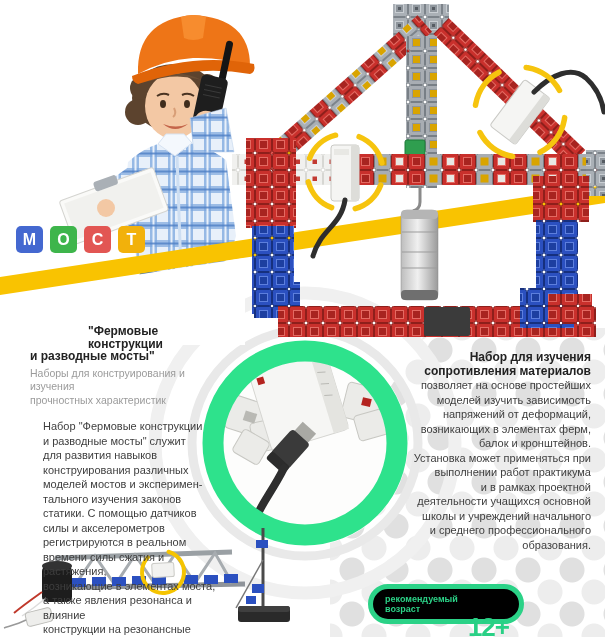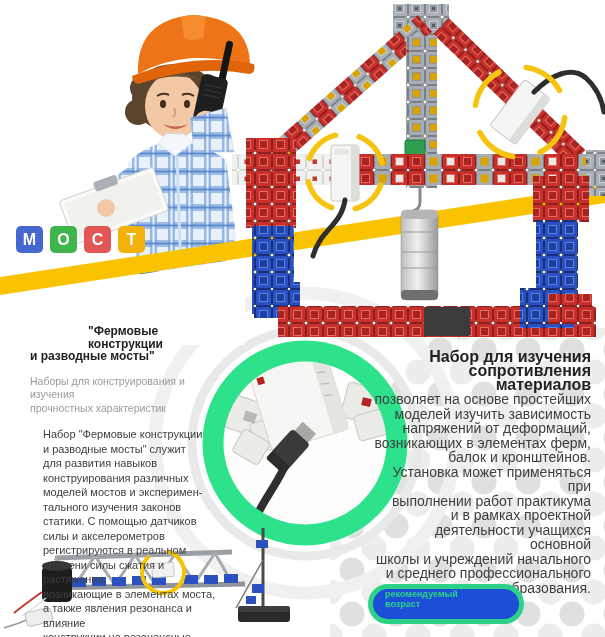--- a/index.html
+++ b/index.html
@@ -18,29 +18,29 @@
   #title{left:27px;top:52px;width:160px;font-size:11.5px;font-weight:bold;color:#262626;
          line-height:13px;white-space:pre-line;}
   #logo{left:16px;top:226px;display:flex;gap:7px;}
   .logo-sq{width:27px;height:27px;border-radius:5px;display:flex;align-items:center;
            justify-content:center;color:#ffffff;font-weight:bold;font-size:16px;}
   .lg-m{background:#4468d0;} .lg-o{background:#3eb54b;} .lg-s{background:#e25653;} .lg-t{background:#f2b10b;}
   #left-block{left:30px;top:325px;width:192px;}
   #left-block .head{font-size:12px;font-weight:bold;color:#222222;line-height:12.5px;}
   #left-block .head .l1{display:block;margin-left:58px;}
   #left-block .head .l2{display:block;}
-  #left-block .sub{margin-top:12px;font-size:10.5px;color:#9b9b9b;line-height:13.5px;white-space:pre-line;}
+  #left-block .sub{margin-top:4px;font-size:10.5px;color:#9b9b9b;line-height:13.5px;white-space:pre-line;}
   #left-block .body{margin-top:12px;margin-left:13px;font-size:11px;color:#3e3e3e;
                     line-height:14.5px;white-space:pre-line;}
   #right-block{right:14px;top:350px;width:218px;text-align:right;}
-  #right-block .head{font-size:16px;font-weight:bold;color:#222222;line-height:14px;white-space:pre-line;}
-  #right-block .body{font-size:14px;color:#3e3e3e;line-height:14.5px;white-space:pre-line;}
+  #right-block .head{font-size:12px;font-weight:bold;color:#222222;line-height:14px;white-space:pre-line;}
+  #right-block .body{font-size:11px;color:#3e3e3e;line-height:14.5px;white-space:pre-line;}
   #age-pill{left:368px;top:584px;width:156px;height:40px;box-sizing:border-box;
-    border:5px solid #2bd287;border-radius:22px;background:#1d4ed8;display:flex;
-    padding:0 10px 0 12px;gap:6px;}
+    border:5px solid #2bd287;border-radius:22px;background:#000000;display:flex;
+    align-items:center;padding:0 10px 0 12px;gap:6px;}
   #age-pill .lbl{flex:1;font-size:9px;font-weight:bold;color:#2bd287;line-height:1.15;white-space:pre-line;}
   #age-pill .val{font-size:26px;font-weight:bold;color:#29d085;letter-spacing:-1px;margin-top:47px;}
 </style>
 </head>
 <body>
 
 <div id="page">
   <div id="dots"></div>
 
   <svg id="scene" width="605" height="637" viewBox="0 0 605 637">

